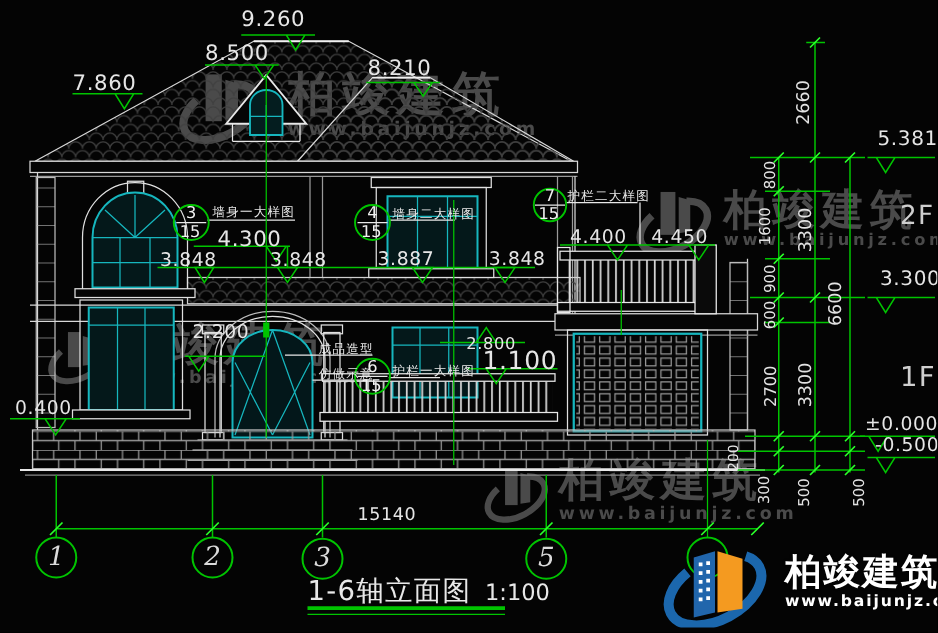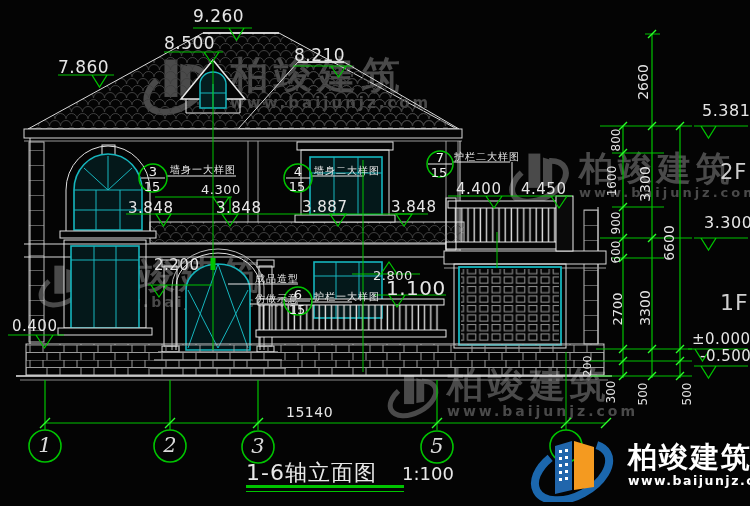--- a/index.html
+++ b/index.html
@@ -252,21 +252,21 @@
 
   <span class="t" style="left:702px;top:101px;font-size:16px;">5.381</span>
   <span class="t" style="left:704px;top:213px;font-size:16px;">3.300</span>
   <span class="t" style="left:692px;top:330px;font-size:15px;">±0.000</span>
   <span class="t" style="left:700px;top:347px;font-size:15px;">-0.500</span>
   <span class="t" style="left:12px;top:317px;font-size:15px;">0.400</span>
   <span class="t" style="left:154px;top:256px;font-size:15px;">2.200</span>
   <span class="t" style="left:353px;top:268px;font-size:13px;margin-left:20px;">2.800</span>
   <span class="t" style="left:386px;top:276px;font-size:20px;">1.100</span>
 
-  <span class="t" style="left:174px;top:182px;font-size:13px;margin-left:27px;">4.300</span>
+  <span class="t" style="left:174px;top:182px;font-size:17px;">4.300</span>
   <span class="t" style="left:128px;top:199px;font-size:15px;">3.848</span>
   <span class="t" style="left:216px;top:199px;font-size:15px;">3.848</span>
   <span class="t" style="left:302px;top:198px;font-size:15px;">3.887</span>
   <span class="t" style="left:391px;top:198px;font-size:15px;">3.848</span>
   <span class="t" style="left:456px;top:180px;font-size:15px;">4.400</span>
   <span class="t" style="left:521px;top:180px;font-size:15px;">4.450</span>
 
   <span class="flr" style="left:720px;top:160px;font-size:21px;">2F</span>
   <span class="flr" style="left:720px;top:290px;font-size:22px;">1F</span>
 
@@ -301,21 +301,21 @@
   <span class="vd" style="left:687px;top:394px;">500</span>
 
   <span class="t" style="left:286px;top:404px;font-size:14px;">15140</span>
   <span class="ax" style="left:45px;top:446px;">1</span>
   <span class="ax" style="left:170px;top:446px;">2</span>
   <span class="ax" style="left:258px;top:447px;">3</span>
   <span class="ax" style="left:437px;top:447px;">5</span>
 
   <div style="position:absolute;left:246px;top:458px;z-index:3;white-space:nowrap;">
     <span style="color:#e8e8e8;font-size:22px;letter-spacing:1px;">1-6轴立面图</span>
-    <span style="color:#e8e8e8;font-size:18px;margin-left:20px;text-align:right;">1:100</span>
+    <span style="color:#e8e8e8;font-size:18px;margin-left:6px;text-align:right;">1:100</span>
   </div>
   <div id="title-underline-a"></div>
   <div id="title-underline-b"></div>
 
   <div id="brand-logo">
     <svg width="92" height="72" viewBox="0 0 92 72">
       <ellipse cx="44" cy="42" rx="40" ry="24" transform="rotate(-28 44 42)" fill="none" stroke="#1b67ad" stroke-width="8" stroke-dasharray="140 50"></ellipse>
       <polygon points="27,16 44,11 44,60 27,64" fill="#2166ac"></polygon>
       <polygon points="46,11 66,17 66,57 46,60" fill="#f49a20"></polygon>
       <g fill="#fff">

